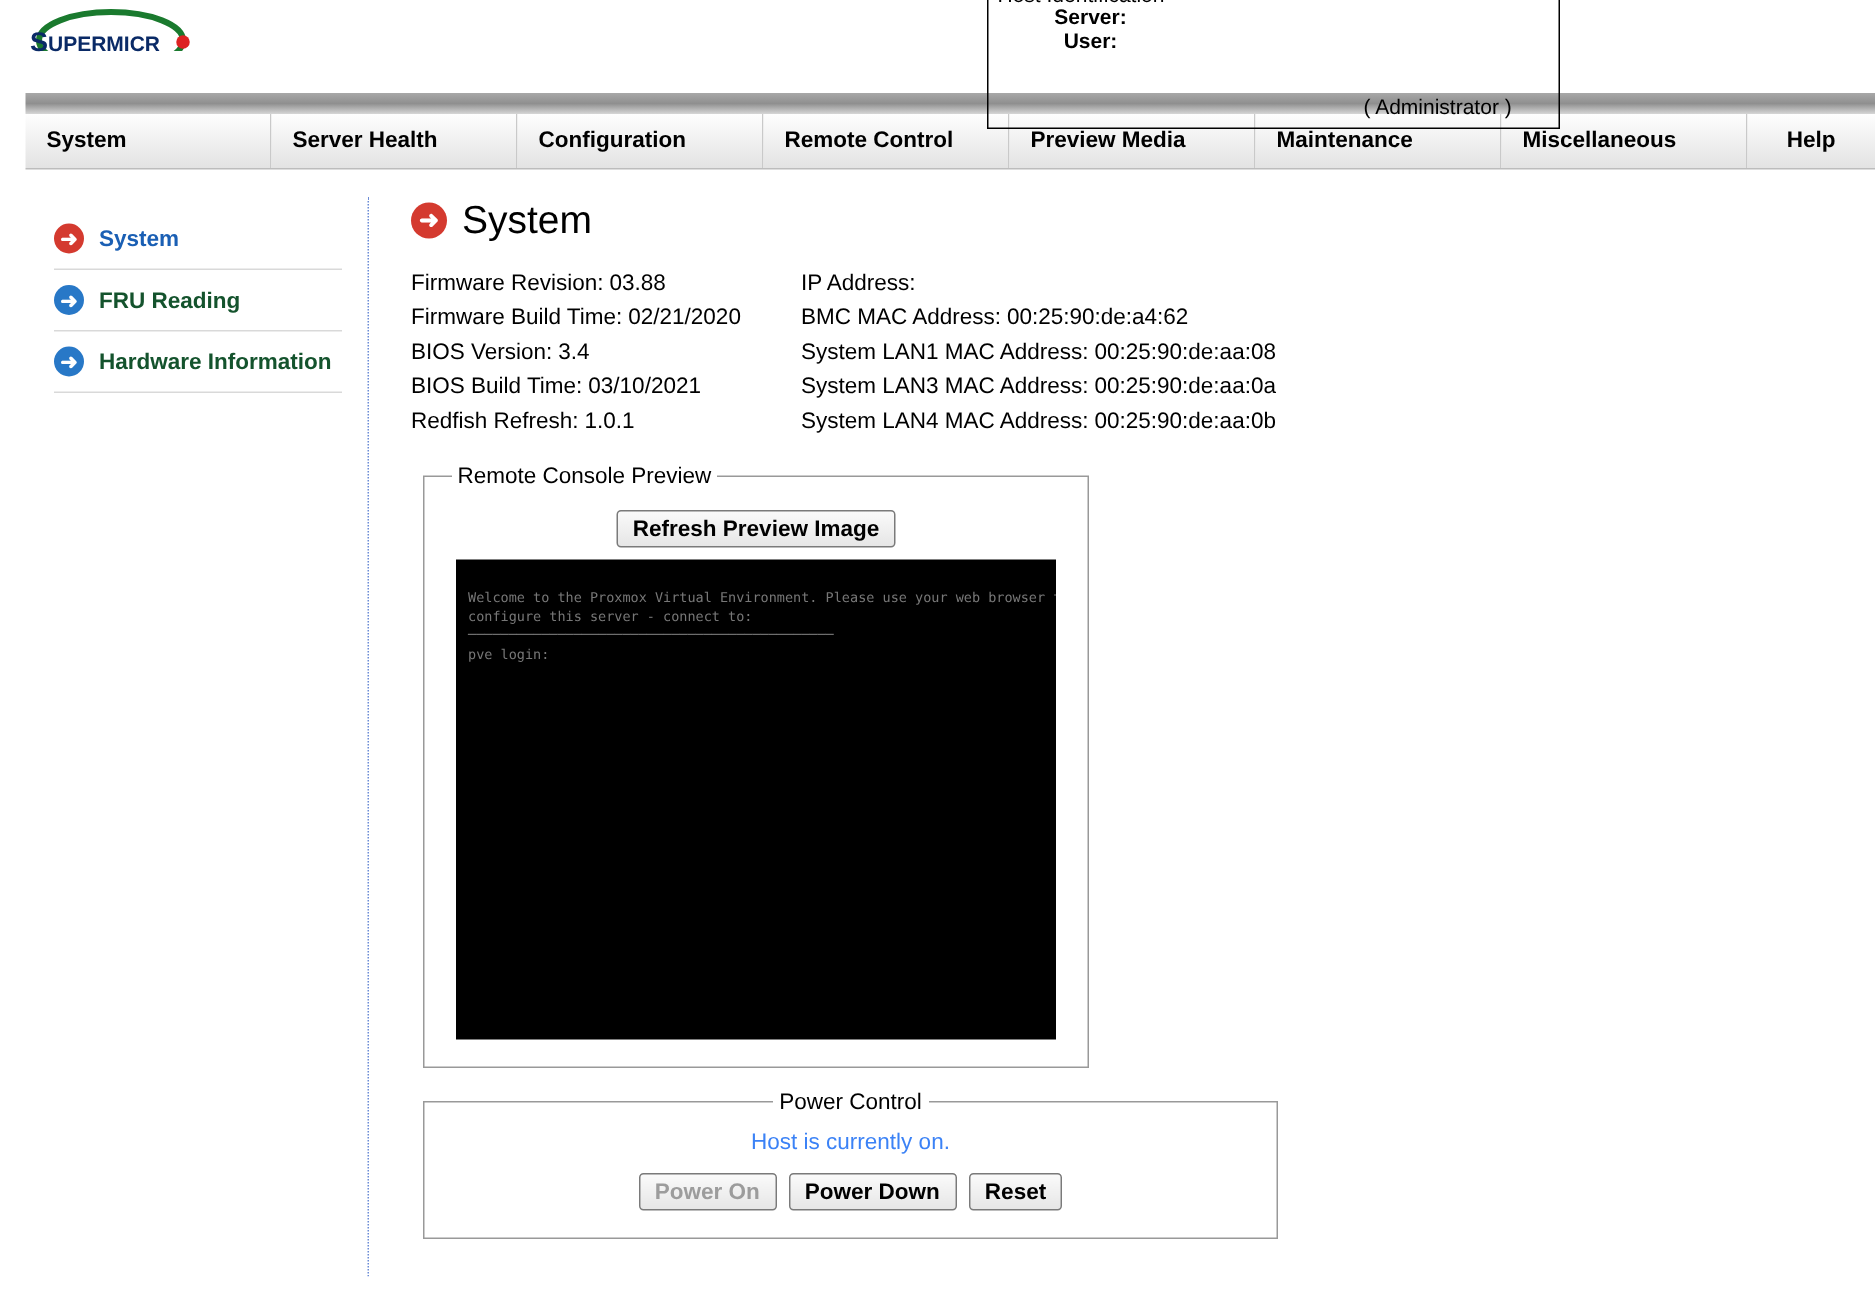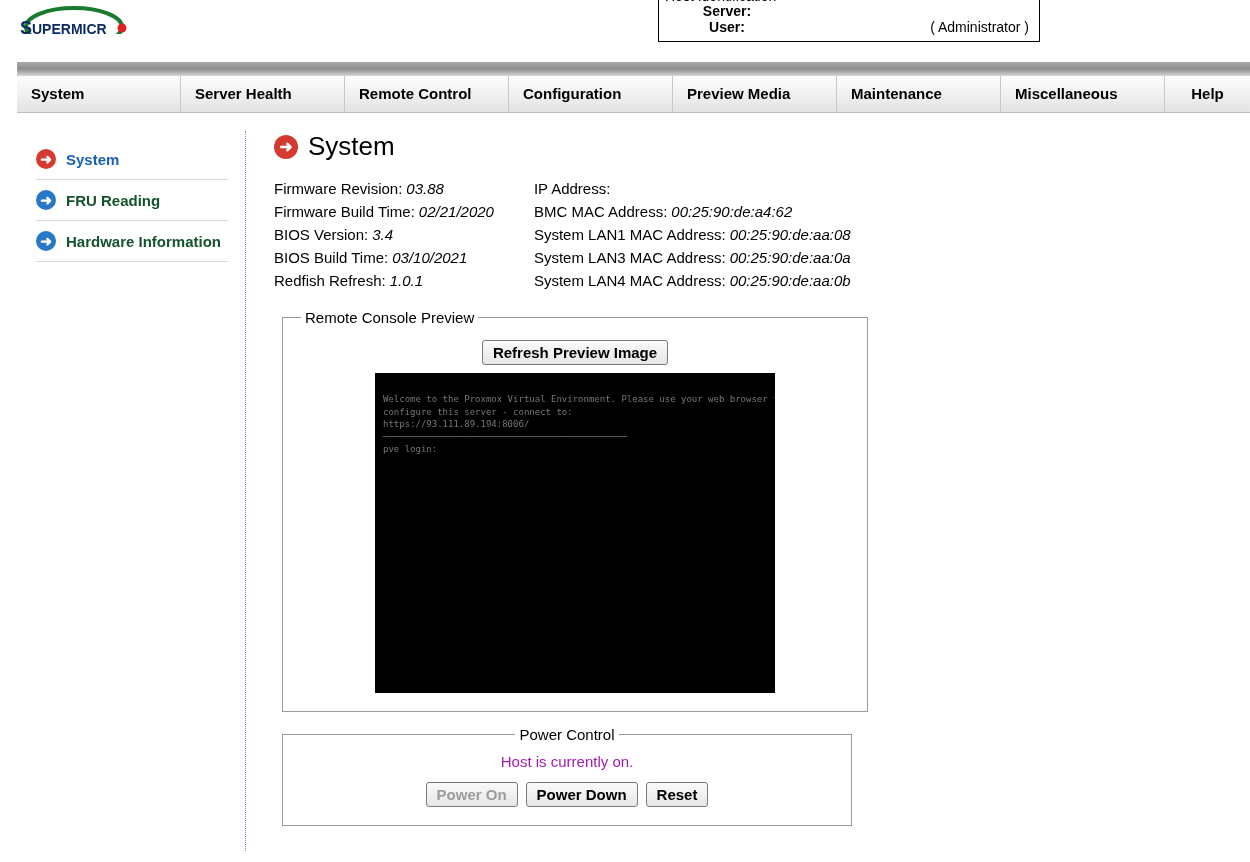--- a/index.html
+++ b/index.html
@@ -33,21 +33,21 @@
   .host-id-legend {
     position: absolute;
     top: -11px;
     left: 4px;
     background: #fff;
     padding: 0 2px;
   }
   .host-id-row { display:flex; }
   .host-id-label { width: 120px; text-align: center; font-weight: bold; padding-right: 4px;}
   .host-id-val { flex:1; }
-  .host-id-role { text-align:right; flex:1; }
+  .host-id-role { text-align:left; flex:1;margin-top:44px; }
 
   .gradient-bar {
     height: 14px;
     margin: 0 0 0 17px;
     background: linear-gradient(#a8a8a8,#8f8f8f,#d6d6d6);
   }
   .nav {
     display:flex;
     margin-left:17px;
     border-bottom:1px solid #bcbcbc;
@@ -109,24 +109,24 @@
   .page-title-row {
     display:flex; align-items:center; gap:10px; margin-bottom:18px;
   }
   .page-title-row .arrow-icon { width:24px; height:24px; font-size:16px;}
   .page-title-text { font-size:26px; font-weight:normal; }
 
   .info-cols { display:flex; gap: 40px; margin-bottom: 14px;}
   .info-col { font-size:15px; }
   .info-row { margin-bottom:6px; white-space:nowrap; }
   .info-label { display:inline; }
-  .info-val { display:inline; margin-left:4px;font-style:italic; }
+  .info-val { display:inline; margin-left:4px; }
 
   fieldset.console {
-    width: 586px;
+    width: 444px;
     border:1px solid #999;
     margin:0 0 14px 8px;
     padding: 8px 18px 18px 18px;
   }
   fieldset legend { font-size:15px; padding:0 4px; }
   .refresh-row { text-align:center; margin: 6px 0 8px 0;}
   .btn {
     font-family: Arial, sans-serif;
     font-size: 15px;
     font-weight: bold;
@@ -150,21 +150,21 @@
     overflow:hidden;
   }
   .console-screen .line { white-space:nowrap; color:#777; }
   fieldset.power {
     width: 570px;
     border:1px solid #999;
     margin:0 0 0 8px;
     padding: 10px 18px 18px 18px;
     text-align:center;
   }
-  .host-status { color:#a21caf; font-size:15px; margin-bottom:12px; }
+  .host-status { color:#3b82f6; font-size:15px; margin-bottom:12px; }
   .power-btns { display:flex; gap:8px; justify-content:center; }
 
   
   .sm-logo { display:inline-block; position:relative; width:120px; height:46px;}
 </style>
 </head>
 <body>
 
 <div class="header-row">
   <div class="logo-wrap">
@@ -191,22 +191,22 @@
       <div class="host-id-role">( Administrator )</div>
     </div>
   </div>
 </div>
 
 <div class="gradient-bar"></div>
 
 <div class="nav">
   <div class="nav-item nav-sizes-0">System</div>
   <div class="nav-item nav-sizes-1">Server Health</div>
+  <div class="nav-item nav-sizes-2">Configuration</div>
   <div class="nav-item nav-sizes-3">Remote Control</div>
-  <div class="nav-item nav-sizes-2">Configuration</div>
   <div class="nav-item nav-sizes-4">Preview Media</div>
   <div class="nav-item nav-sizes-5">Maintenance</div>
   <div class="nav-item nav-sizes-6">Miscellaneous</div>
   <div class="nav-item nav-sizes-7">Help</div>
 </div>
 
 <div class="content-row">
   <div class="sidebar">
     <div class="side-item active">
       <span class="arrow-icon arrow-red">➜</span>
@@ -248,21 +248,20 @@
     <fieldset class="console">
       <legend>Remote Console Preview</legend>
       <div class="refresh-row">
         <button class="btn">Refresh Preview Image</button>
       </div>
       <div class="console-screen">
         <div class="line"></div>
         <div class="line">Welcome to the Proxmox Virtual Environment. Please use your web browser to</div>
         <div class="line">configure this server - connect to:</div>
         <div class="line"></div>
-        <div class="line">  https://93.111.89.194:8006/</div>
         <div class="line"></div>
         <div class="line">─────────────────────────────────────────────</div>
         <div class="line">pve login:</div>
       </div>
     </fieldset>
 
     <fieldset class="power">
       <legend>Power Control</legend>
       <div class="host-status">Host is currently on.</div>
       <div class="power-btns">

